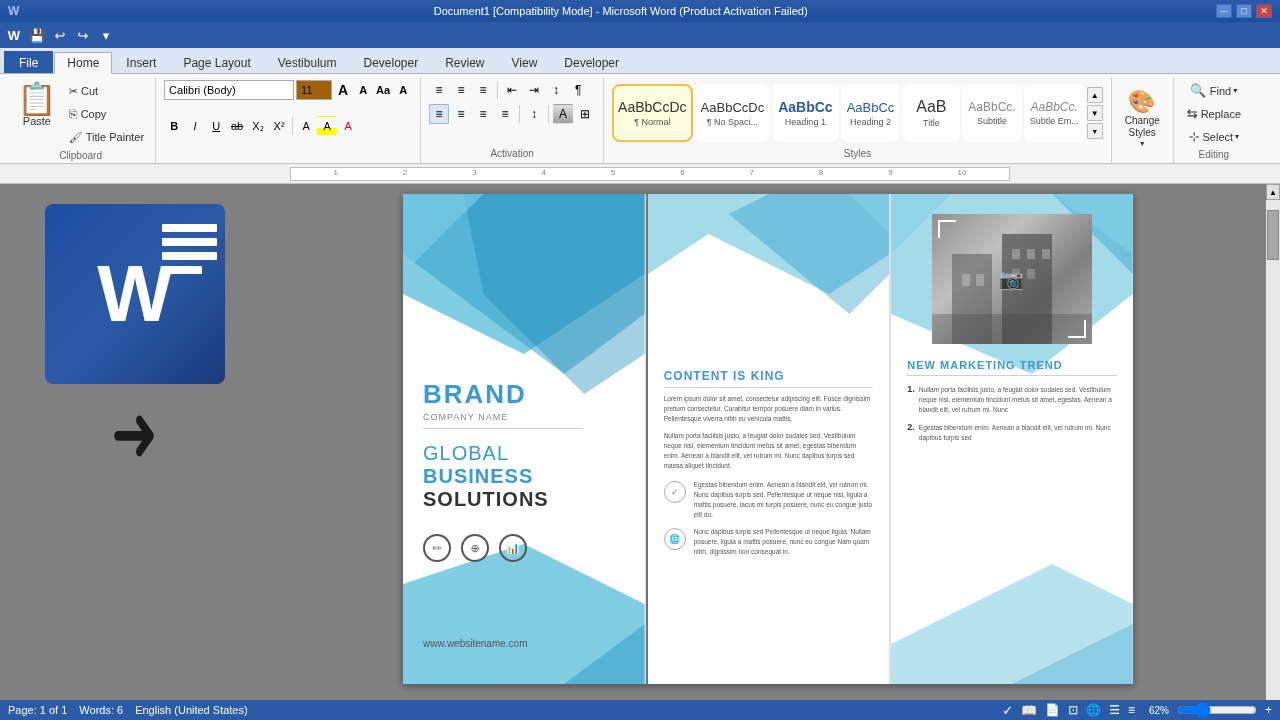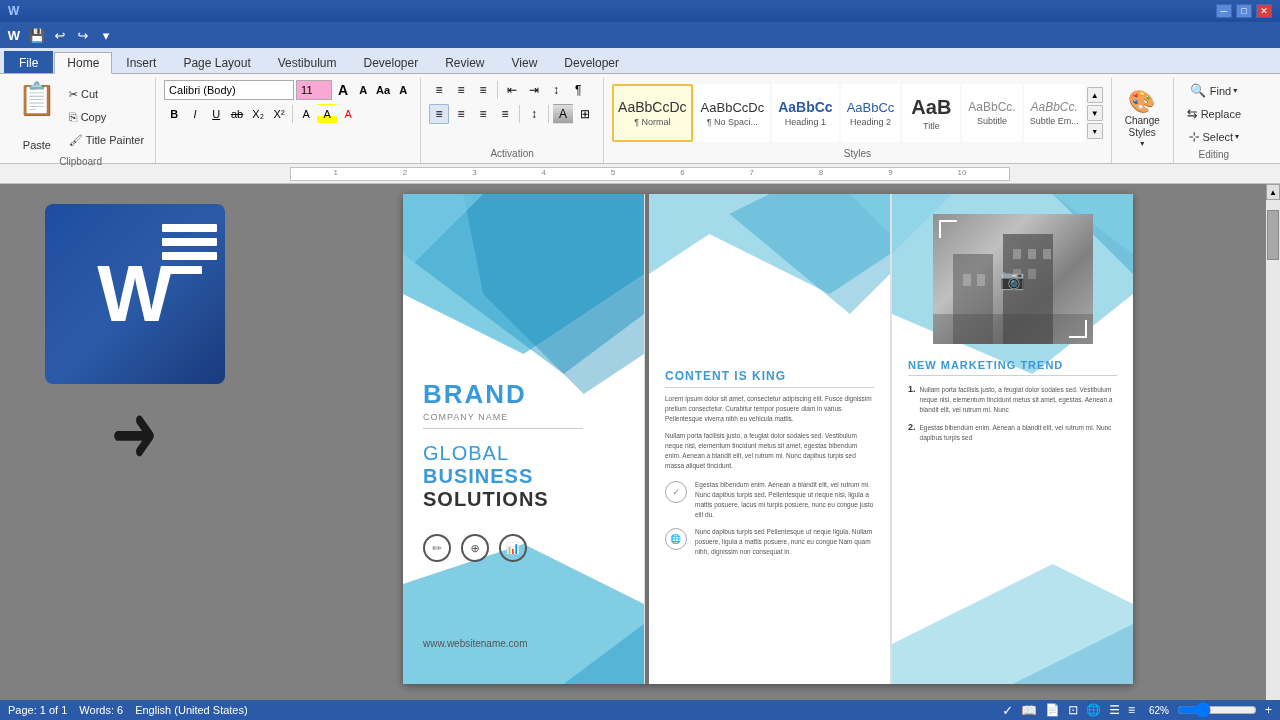--- a/index.html
+++ b/index.html
@@ -31,28 +31,28 @@
     
     #ribbon-content { display: flex; align-items: stretch; padding: 4px 4px 0; background: #f8f8f8; height: 90px; border-bottom: 1px solid #c0c0c0; }
     .ribbon-group { display: flex; flex-direction: column; align-items: flex-start; border-right: 1px solid #d0d0d0; padding: 2px 8px; min-width: fit-content; }
     .ribbon-group-label { font-size: 10px; color: #666; text-align: center; width: 100%; margin-top: auto; padding-top: 2px; padding-bottom: 2px; }
     .ribbon-group-content { display: flex; align-items: center; gap: 2px; flex: 1; }
     .small-btn { display: flex; align-items: center; padding: 1px 4px; cursor: pointer; border: 1px solid transparent; border-radius: 2px; font-size: 11px; color: #333; white-space: nowrap; height: 22px; }
 
     
     .font-row { display: flex; align-items: center; gap: 2px; margin-bottom: 2px; }
     .font-selector { border: 1px solid #aaa; background: white; font-size: 11px; padding: 1px 4px; width: 130px; height: 20px; }
-    .size-selector { border: 1px solid #aaa; background: #f9a8d4; font-size: 11px; padding: 1px 4px; width: 36px; height: 20px; }
+    .size-selector { border: 1px solid #aaa; background: #a16207; font-size: 11px; padding: 1px 4px; width: 36px; height: 20px; }
     .icon-btn { width: 18px; height: 18px; border: 1px solid transparent; cursor: pointer; display: flex; align-items: center; justify-content: center; font-size: 11px; font-weight: bold; border-radius: 1px; }
     .format-btns { display: flex; gap: 1px; }
     .fmt-btn { width: 20px; height: 20px; border: 1px solid transparent; cursor: pointer; display: flex; align-items: center; justify-content: center; font-size: 11px; border-radius: 1px; }
     .fmt-btn.bold { font-weight: bold; }
     .fmt-btn.italic { font-style: italic; }
     .fmt-btn.underline { text-decoration: underline; }
-    .style-item { border: 2px solid transparent; border-radius: 2px; padding: 2px 4px; cursor: pointer; text-align: center; min-width: 58px; height: 58px; display: flex; flex-direction: column; justify-content: center; background: white; }
+    .style-item { border: 2px solid transparent; border-radius: 8px; padding: 2px 4px; cursor: pointer; text-align: center; min-width: 58px; height: 58px; display: flex; flex-direction: column; justify-content: center; background: white; }
     .style-item .preview { font-size: 13px; }
     .style-item .name { font-size: 9px; color: #555; margin-top: 2px; }
     .style-more { display: flex; flex-direction: column; justify-content: space-around; height: 58px; padding: 2px 0; }
     .style-more-btn { width: 16px; height: 16px; border: 1px solid #bbb; background: #f0f0f0; cursor: pointer; display: flex; align-items: center; justify-content: center; font-size: 8px; border-radius: 1px; }
 
     
     #quick-access { background: #2b5ba8; height: 26px; display: flex; align-items: center; padding: 0 4px; gap: 3px; }
     .qa-btn { color: white; width: 20px; height: 20px; display: flex; align-items: center; justify-content: center; font-size: 13px; cursor: pointer; border-radius: 2px; border: 1px solid transparent; }
 
     
@@ -80,40 +80,41 @@
     #doc-area { flex: 1; background: #808080; overflow-y: auto; padding: 10px; display: flex; justify-content: center; align-items: flex-start; }
     #document { width: 730px; background: white; min-height: 490px; box-shadow: 0 2px 8px rgba(0,0,0,0.4); display: flex; position: relative; overflow: hidden; }
 
     
     .brochure-panel { flex: 1; position: relative; overflow: hidden; }
 
     
     #panel-left { background: white; }
 
     
-    #panel-mid { background: white; border-left: 4px solid #737373; border-right: 1px solid #e0e0e0; }
+    #panel-mid { background: white; border-left: 2px solid #737373; border-right: 1px solid #e0e0e0; }
 
     
     #panel-right { background: white; }
 
     
     #right-scrollbar { width: 14px; background: #c0c0c0; display: flex; flex-direction: column; }
 
     
     .para-btn { width: 20px; height: 20px; border: 1px solid transparent; cursor: pointer; display: flex; align-items: center; justify-content: center; font-size: 12px; border-radius: 1px; }
     .editing-btn { display: flex; align-items: center; padding: 2px 4px; cursor: pointer; font-size: 11px; color: #333; border: 1px solid transparent; border-radius: 2px; white-space: nowrap; }
 
     
     .style-normal { background: #fffde0; border: 2px solid #f0c040 !important; }
   </style>
 </head>
 <body>
 
 <div id="title-bar">
   <span class="word-icon">W</span>
+  <span class="title">Document1 [Compatibility Mode] - Microsoft Word (Product Activation Failed)</span>
   <div class="win-controls">
     <div class="win-btn">─</div>
     <div class="win-btn">□</div>
     <div class="win-btn close">✕</div>
   </div>
 </div>
 
 <div id="quick-access">
   <span style="background:#2b5ba8;color:white;font-weight:bold;font-size:13px;width:20px;height:20px;display:flex;align-items:center;justify-content:center;">W</span>
   <div class="qa-btn">💾</div>
@@ -133,42 +134,42 @@
   <div class="tab">View</div>
   <div class="tab">Developer</div>
 </div>
 
 <div id="ribbon-content">
 
   <div class="ribbon-group" style="padding-right:6px;">
     <div class="ribbon-group-content" style="align-items:stretch;">
       <div style="display:flex;flex-direction:column;align-items:center;padding:2px 4px;cursor:pointer;border:1px solid transparent;border-radius:2px;">
         <span style="font-size:32px;line-height:1;">📋</span>
-        <span style="font-size:11px;color:#333;margin-top:24px;">Paste</span>
+        <span style="font-size:11px;color:#333;">Paste</span>
       </div>
       <div style="display:flex;flex-direction:column;gap:1px;justify-content:center;">
         <div class="small-btn">
           <span style="margin-right:3px;">✂</span>
           <span>Cut</span>
         </div>
         <div class="small-btn">
           <span style="margin-right:3px;">⎘</span>
           <span>Copy</span>
         </div>
         <div class="small-btn">
           <span style="margin-right:3px;">🖌</span>
           <span>Title Painter</span>
         </div>
       </div>
     </div>
     <div class="ribbon-group-label">Clipboard</div>
   </div>
 
   <div class="ribbon-group" style="min-width:220px;">
-    <div class="ribbon-group-content" style="flex-direction:column;align-items:flex-start;gap:2px;">
+    <div class="ribbon-group-content" style="flex-direction:column;align-items:flex-start;gap:14px;">
       <div class="font-row">
         <input class="font-selector" type="text" value="Calibri (Body)" style="">
         <input class="size-selector" type="text" value="11" style="">
         <div class="icon-btn" style="font-size:14px;font-weight:bold;">A</div>
         <div class="icon-btn" style="font-size:11px;">A</div>
         <div class="icon-btn">Aa</div>
         <div class="icon-btn">A</div>
       </div>
       <div class="font-row format-btns">
         <div class="fmt-btn bold">B</div>
@@ -224,21 +225,21 @@
       </div>
       <div class="style-item">
         <div class="preview" style="font-size:14px;color:#2b5ba8;font-weight:bold;">AaBbCc</div>
         <div class="name">Heading 1</div>
       </div>
       <div class="style-item">
         <div class="preview" style="font-size:13px;color:#2b5ba8;">AaBbCc</div>
         <div class="name">Heading 2</div>
       </div>
       <div class="style-item">
-        <div class="preview" style="font-size:20px;color:#333;font-weight:bold;">AaB</div>
+        <div class="preview" style="font-size:16px;color:#333;font-weight:normal;">AaB</div>
         <div class="name">Title</div>
       </div>
       <div class="style-item">
         <div class="preview" style="font-size:12px;color:#888;">AaBbCc.</div>
         <div class="name">Subtitle</div>
       </div>
       <div class="style-item">
         <div class="preview" style="font-size:12px;color:#888;font-style:italic;">AaBbCc.</div>
         <div class="name">Subtle Em...</div>
       </div>

